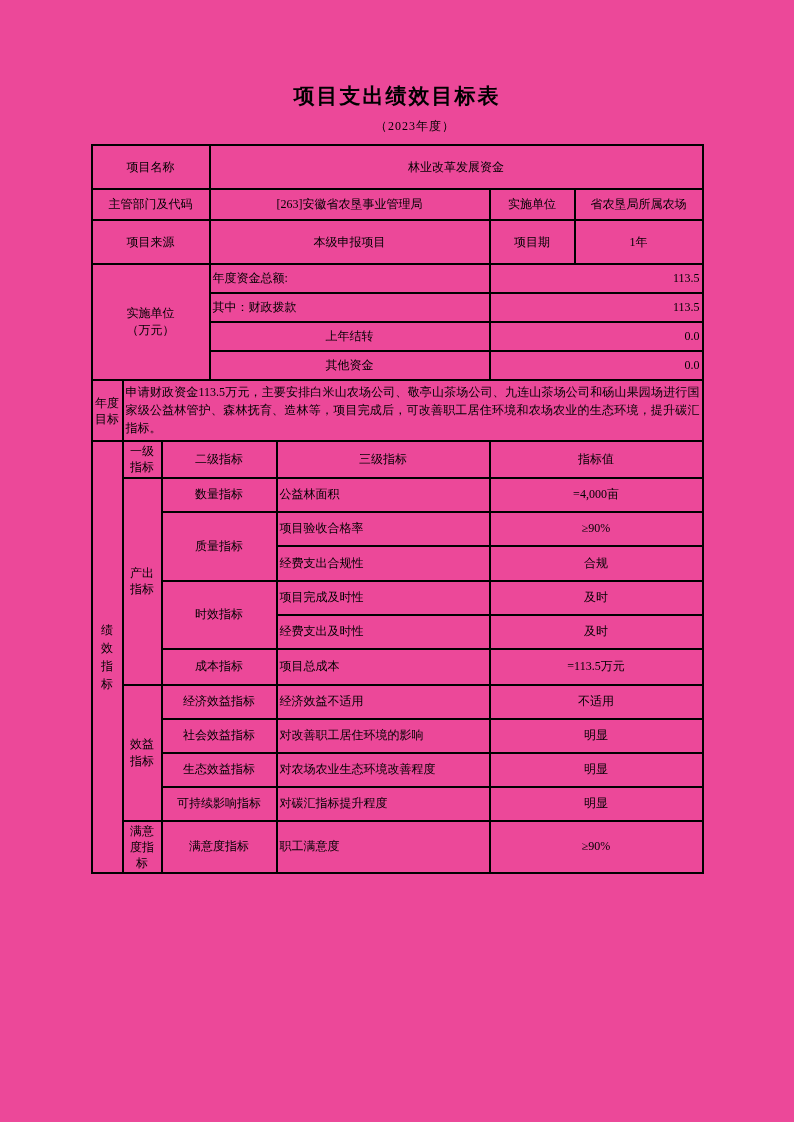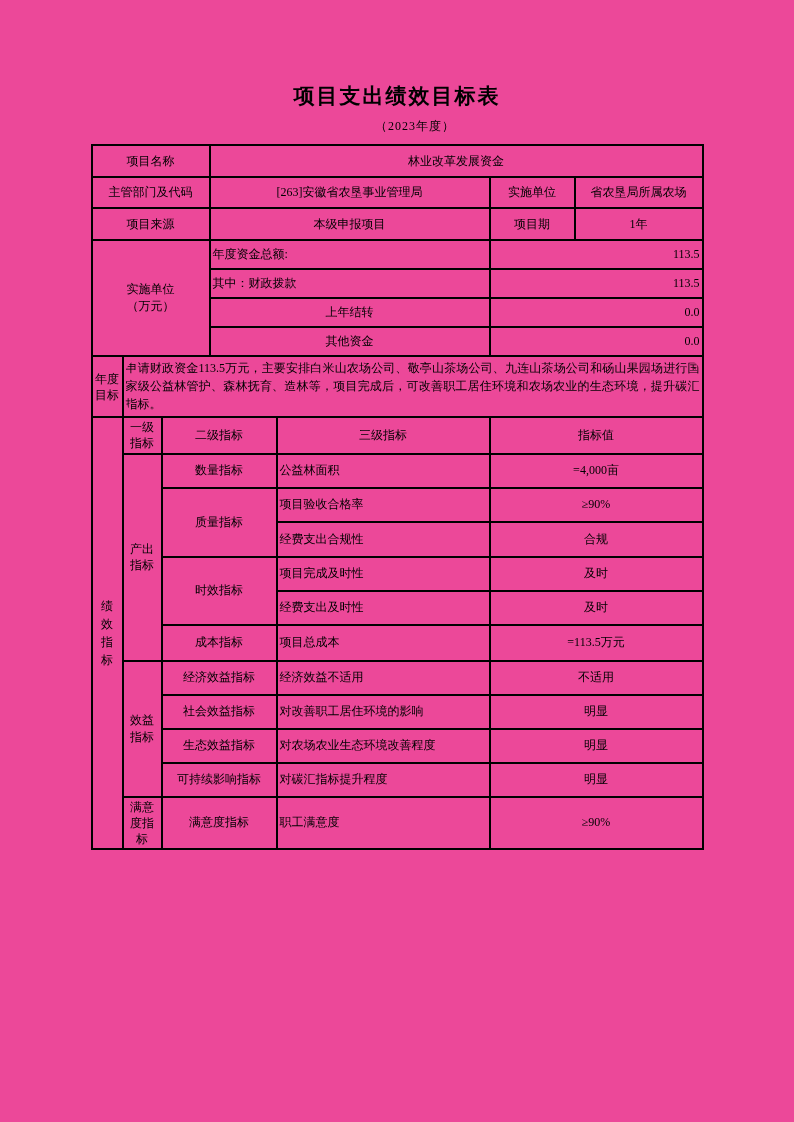--- a/index.html
+++ b/index.html
@@ -44,26 +44,25 @@
   td.c  { text-align: center; }
   td.l  { text-align: left; padding-left: 7px; }
   td.l2 { text-align: center; padding-left: 25px; }
   td.r  { text-align: right; padding-right: 3px; }
   td.l3c{ text-align: left; padding-left: 5px; border-radius: 8px; }
   td.goal {
     text-align: justify;
     padding: 3px 5px 3px 4px;
     line-height: 1.48;
     vertical-align: top;
-    border-radius: 20px;
   }
   .w1 { display: block; width: 1.05em; margin: 0 auto; word-break: break-all; line-height: 1.5; text-align: center; }
   .w2 { display: block; width: 2.1em;  margin: 0 auto; word-break: break-all; line-height: 1.35; text-align: center; }
   .w4 { display: block; width: 4.2em;  margin: 0 auto; word-break: break-all; line-height: 1.45; text-align: center; }
-  tr.h32 { height: 32px; }
+  tr.h32 { height: 44px; }
   tr.h31 { height: 31px; }
   tr.h29 { height: 29px; }
   tr.h61 { height: 61px; }
   tr.h36 { height: 36px; }
   tr.h34 { height: 34px; }
   tr.h35 { height: 35px; }
   tr.h56 { height: 44px; }
 </style>
 </head>
 <body>

